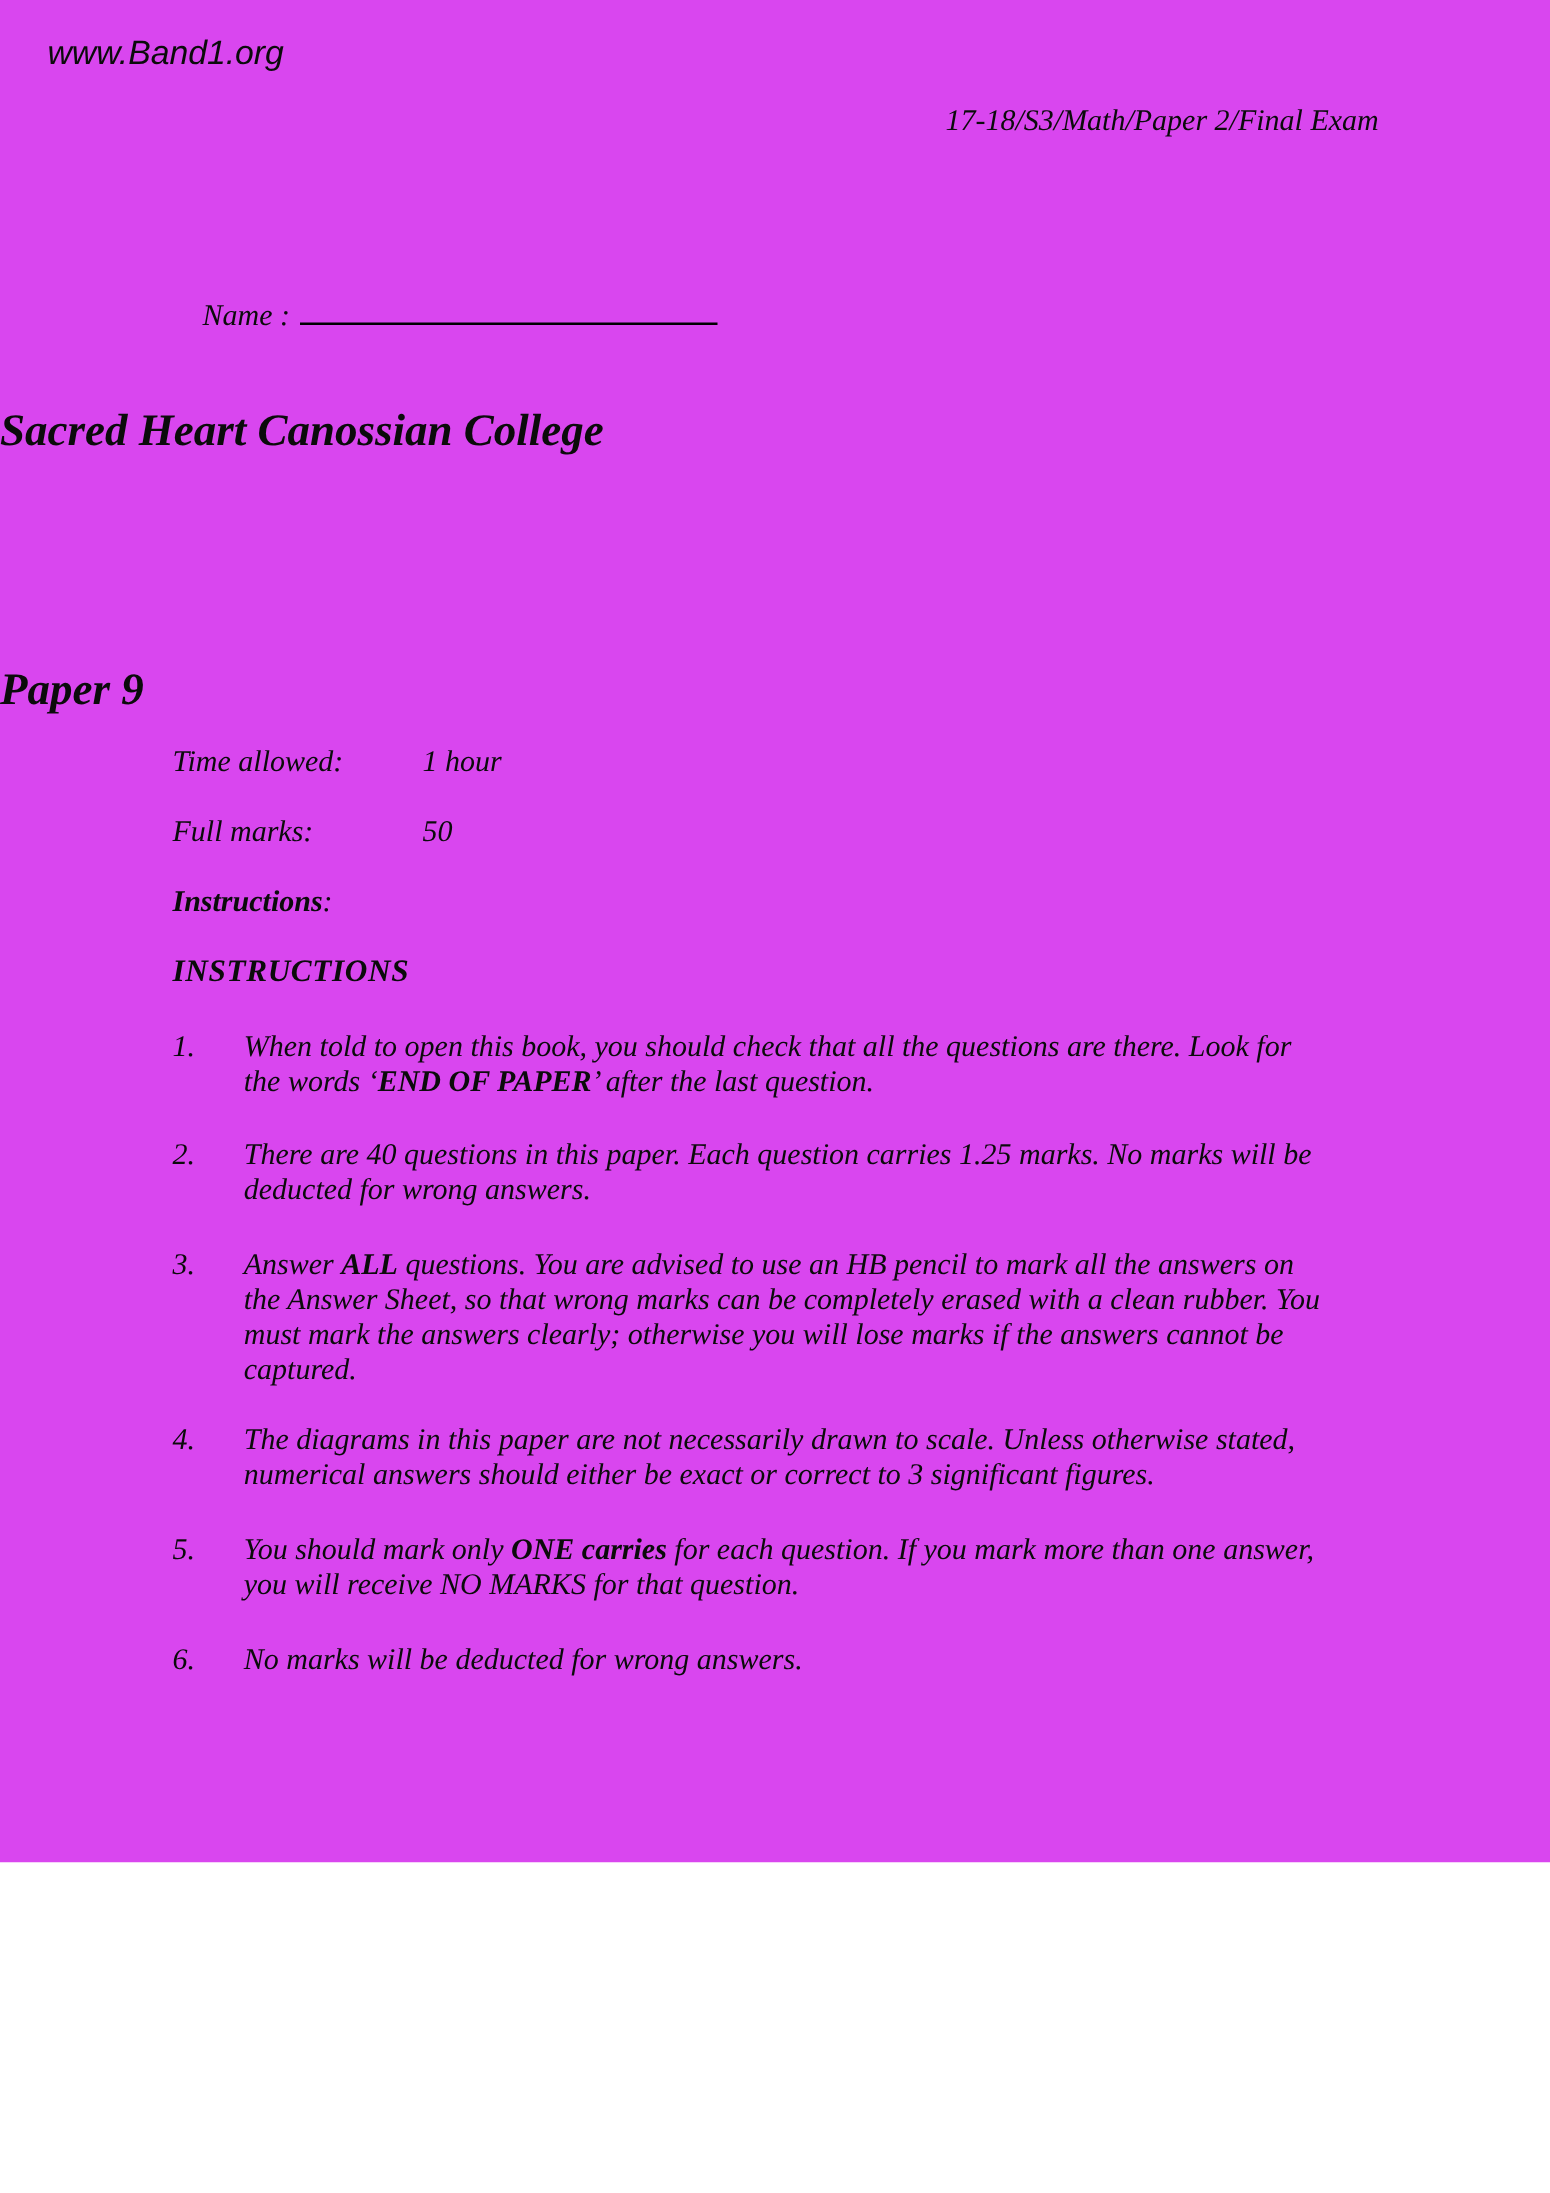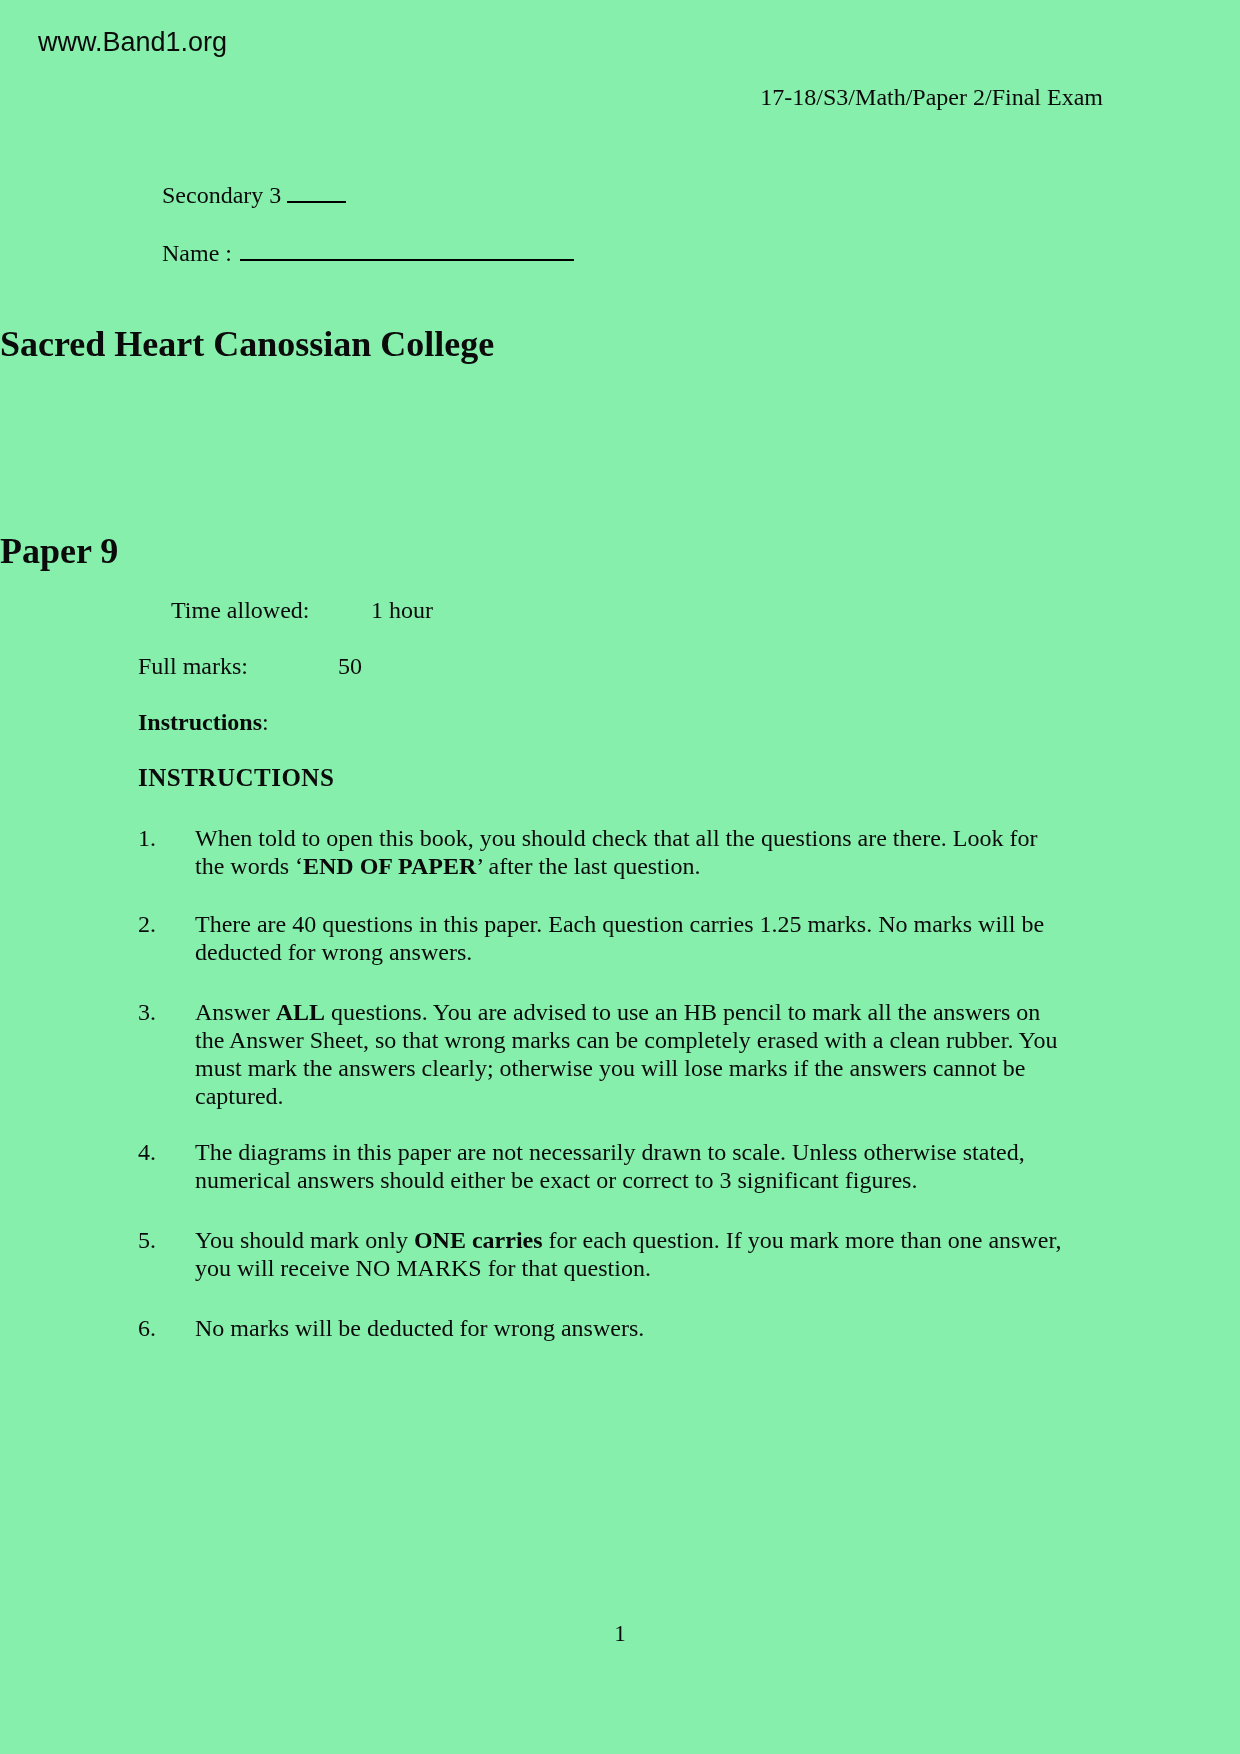--- a/index.html
+++ b/index.html
@@ -3,25 +3,26 @@
 <meta charset="utf-8">
 <style>
   html, body {
     margin: 0;
     padding: 0;
     background: #ffffff;
   }
   .page {
     position: relative;
     width: 1240px;
-    height: 1754px;
-    background: #86efac;
+    height: 1490px;
+    background: #d946ef;
     color: #0b0b0b;
     font-family: "Liberation Serif", serif;
     overflow: hidden;
+    font-style: italic;
   }
   .abs { position: absolute; }
 
   .watermark {
     left: 38px;
     top: 26px;
     font-family: "Liberation Sans", sans-serif;
     font-size: 27px;
     line-height: 32px;
     color: #0b0b0b;
@@ -64,21 +65,21 @@
   .detail-label {
     left: 138px;
     font-size: 24px;
     line-height: 28px;
   }
   .detail-value {
     left: 338px;
     font-size: 24px;
     line-height: 28px;
   }
-  .y-time  { top: 596px; margin-left: 33px; }
+  .y-time  { top: 596px; }
   .y-marks { top: 652px; }
 
   .instr-label {
     left: 138px;
     top: 708px;
     font-size: 24px;
     line-height: 28px;
   }
   .instr-heading {
     left: 138px;
@@ -127,23 +128,20 @@
 </style>
 </head>
 <body>
 
 <div class="page">
 
   <div class="abs watermark">www.Band1.org</div>
 
   <div class="abs exam-code">17-18/S3/Math/Paper 2/Final Exam</div>
 
-  <div class="abs fieldline" style="left:138px; top:150px;">
-    <span>Secondary 3</span><span class="blank blank-secondary"></span>
-  </div>
 
   <div class="abs fieldline" style="left:138px; top:208px;">
     <span>Name :</span><span class="blank blank-name"></span>
   </div>
 
   <div class="abs title t-school">Sacred Heart Canossian College</div>
   <div class="abs title t-paper">Paper 9</div>
 
   <div class="abs detail-label y-time">Time allowed:</div>
   <div class="abs detail-value y-time">1 hour</div>

